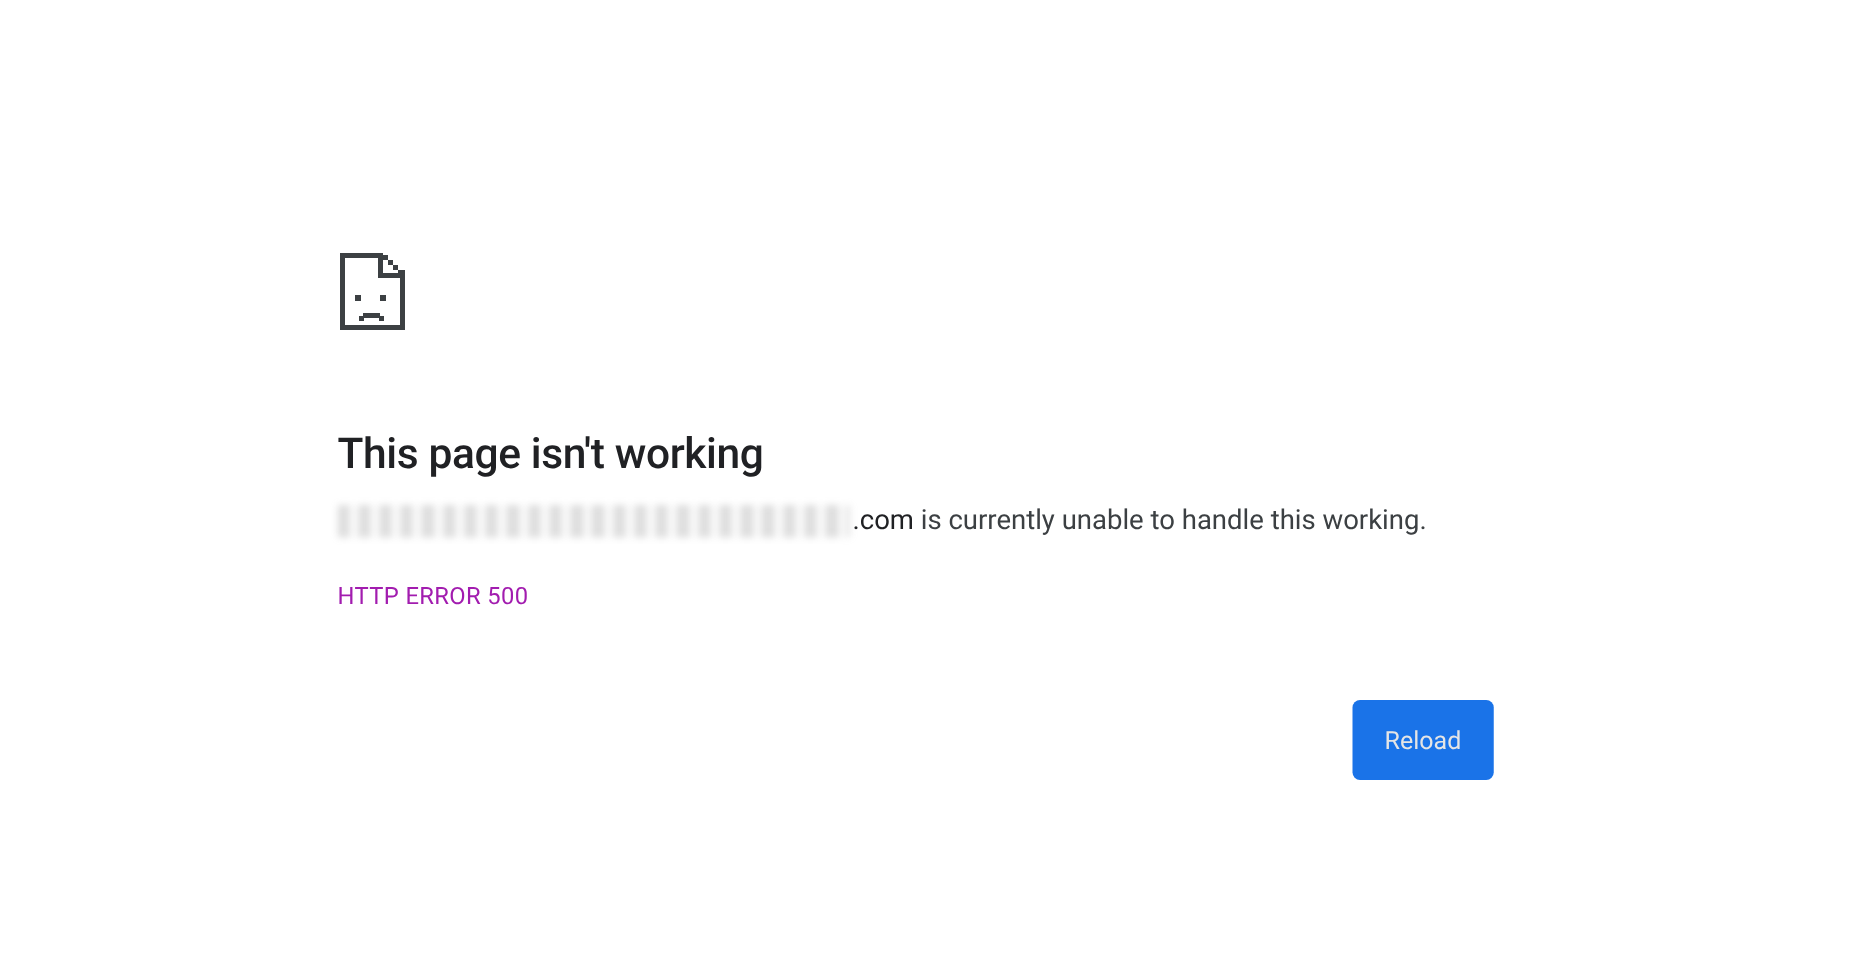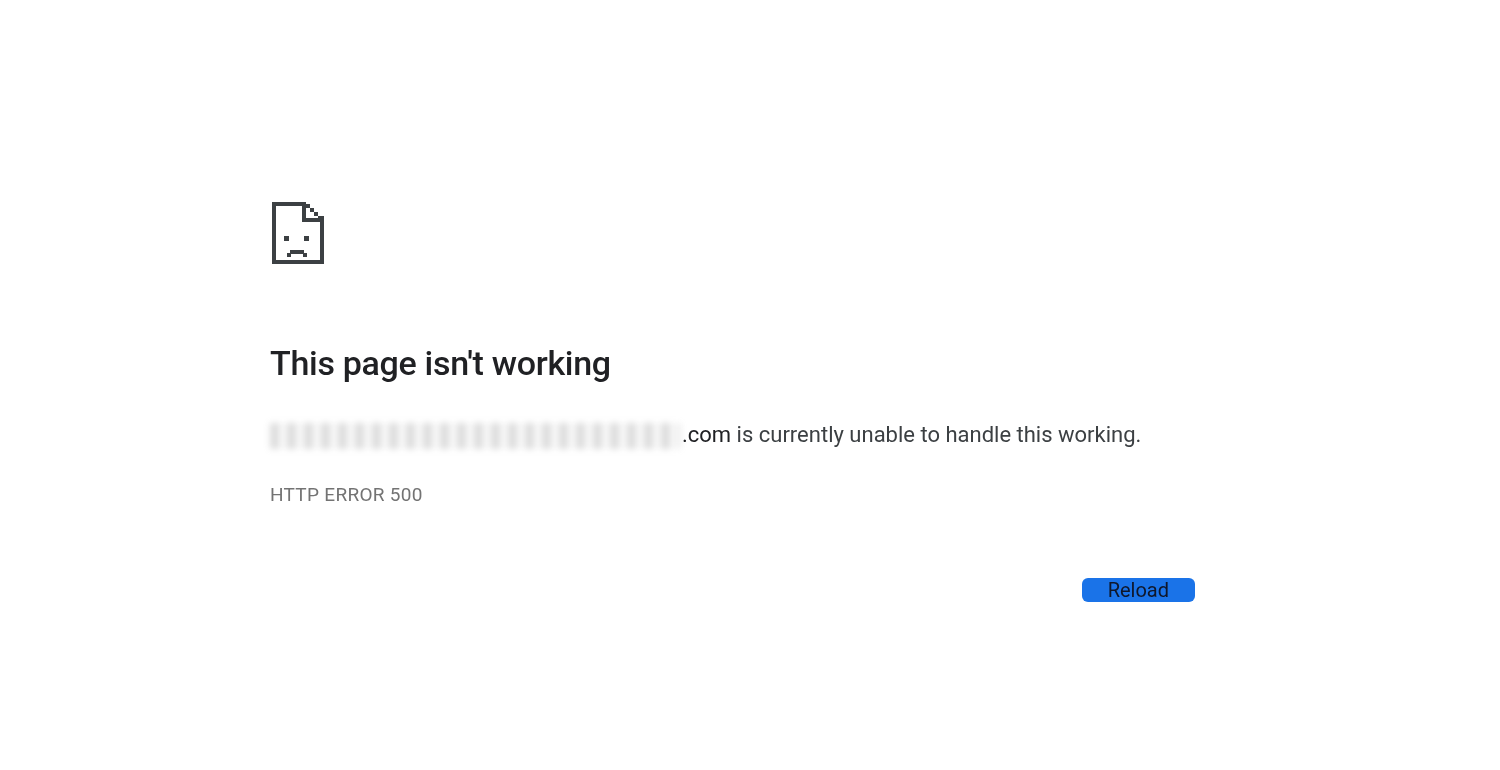--- a/index.html
+++ b/index.html
@@ -26,21 +26,21 @@
     .sad-page-icon {
       width: 56px;
       height: 66px;
       display: block;
     }
     .heading {
       font-size: 34px;
       font-weight: 500;
       color: #202124;
       letter-spacing: -0.3px;
-      margin-bottom: 36px;
+      margin-bottom: 18px;
       line-height: 1.15;
     }
     .message {
       font-size: 22px;
       color: #3c4043;
       line-height: 1.45;
       margin-bottom: 32px;
     }
     .message .host-blur {
       display: inline-block;
@@ -56,36 +56,36 @@
       filter: blur(3px);
       border-radius: 2px;
       margin-right: 2px;
     }
     .message .tld {
       font-weight: 400;
       color: #202124;
     }
     .error-code {
       font-size: 19px;
-      color: #737373;
+      color: #a21caf;
       letter-spacing: 0.3px;
       margin-bottom: 72px;
     }
     .actions {
       display: flex;
       justify-content: flex-end;
     }
     .reload-btn {
       background: #1a73e8;
-      color: #0f172a;
+      color: #e5e5e5;
       border: none;
       border-radius: 6px;
       font-size: 20px;
       font-weight: 400;
-      padding: 0 26px;
+      padding: 20px 26px;
       cursor: pointer;
       font-family: inherit;
     }
   </style>
 </head>
 <body>
 
 <div class="container">
 
   <div class="icon-wrap">

